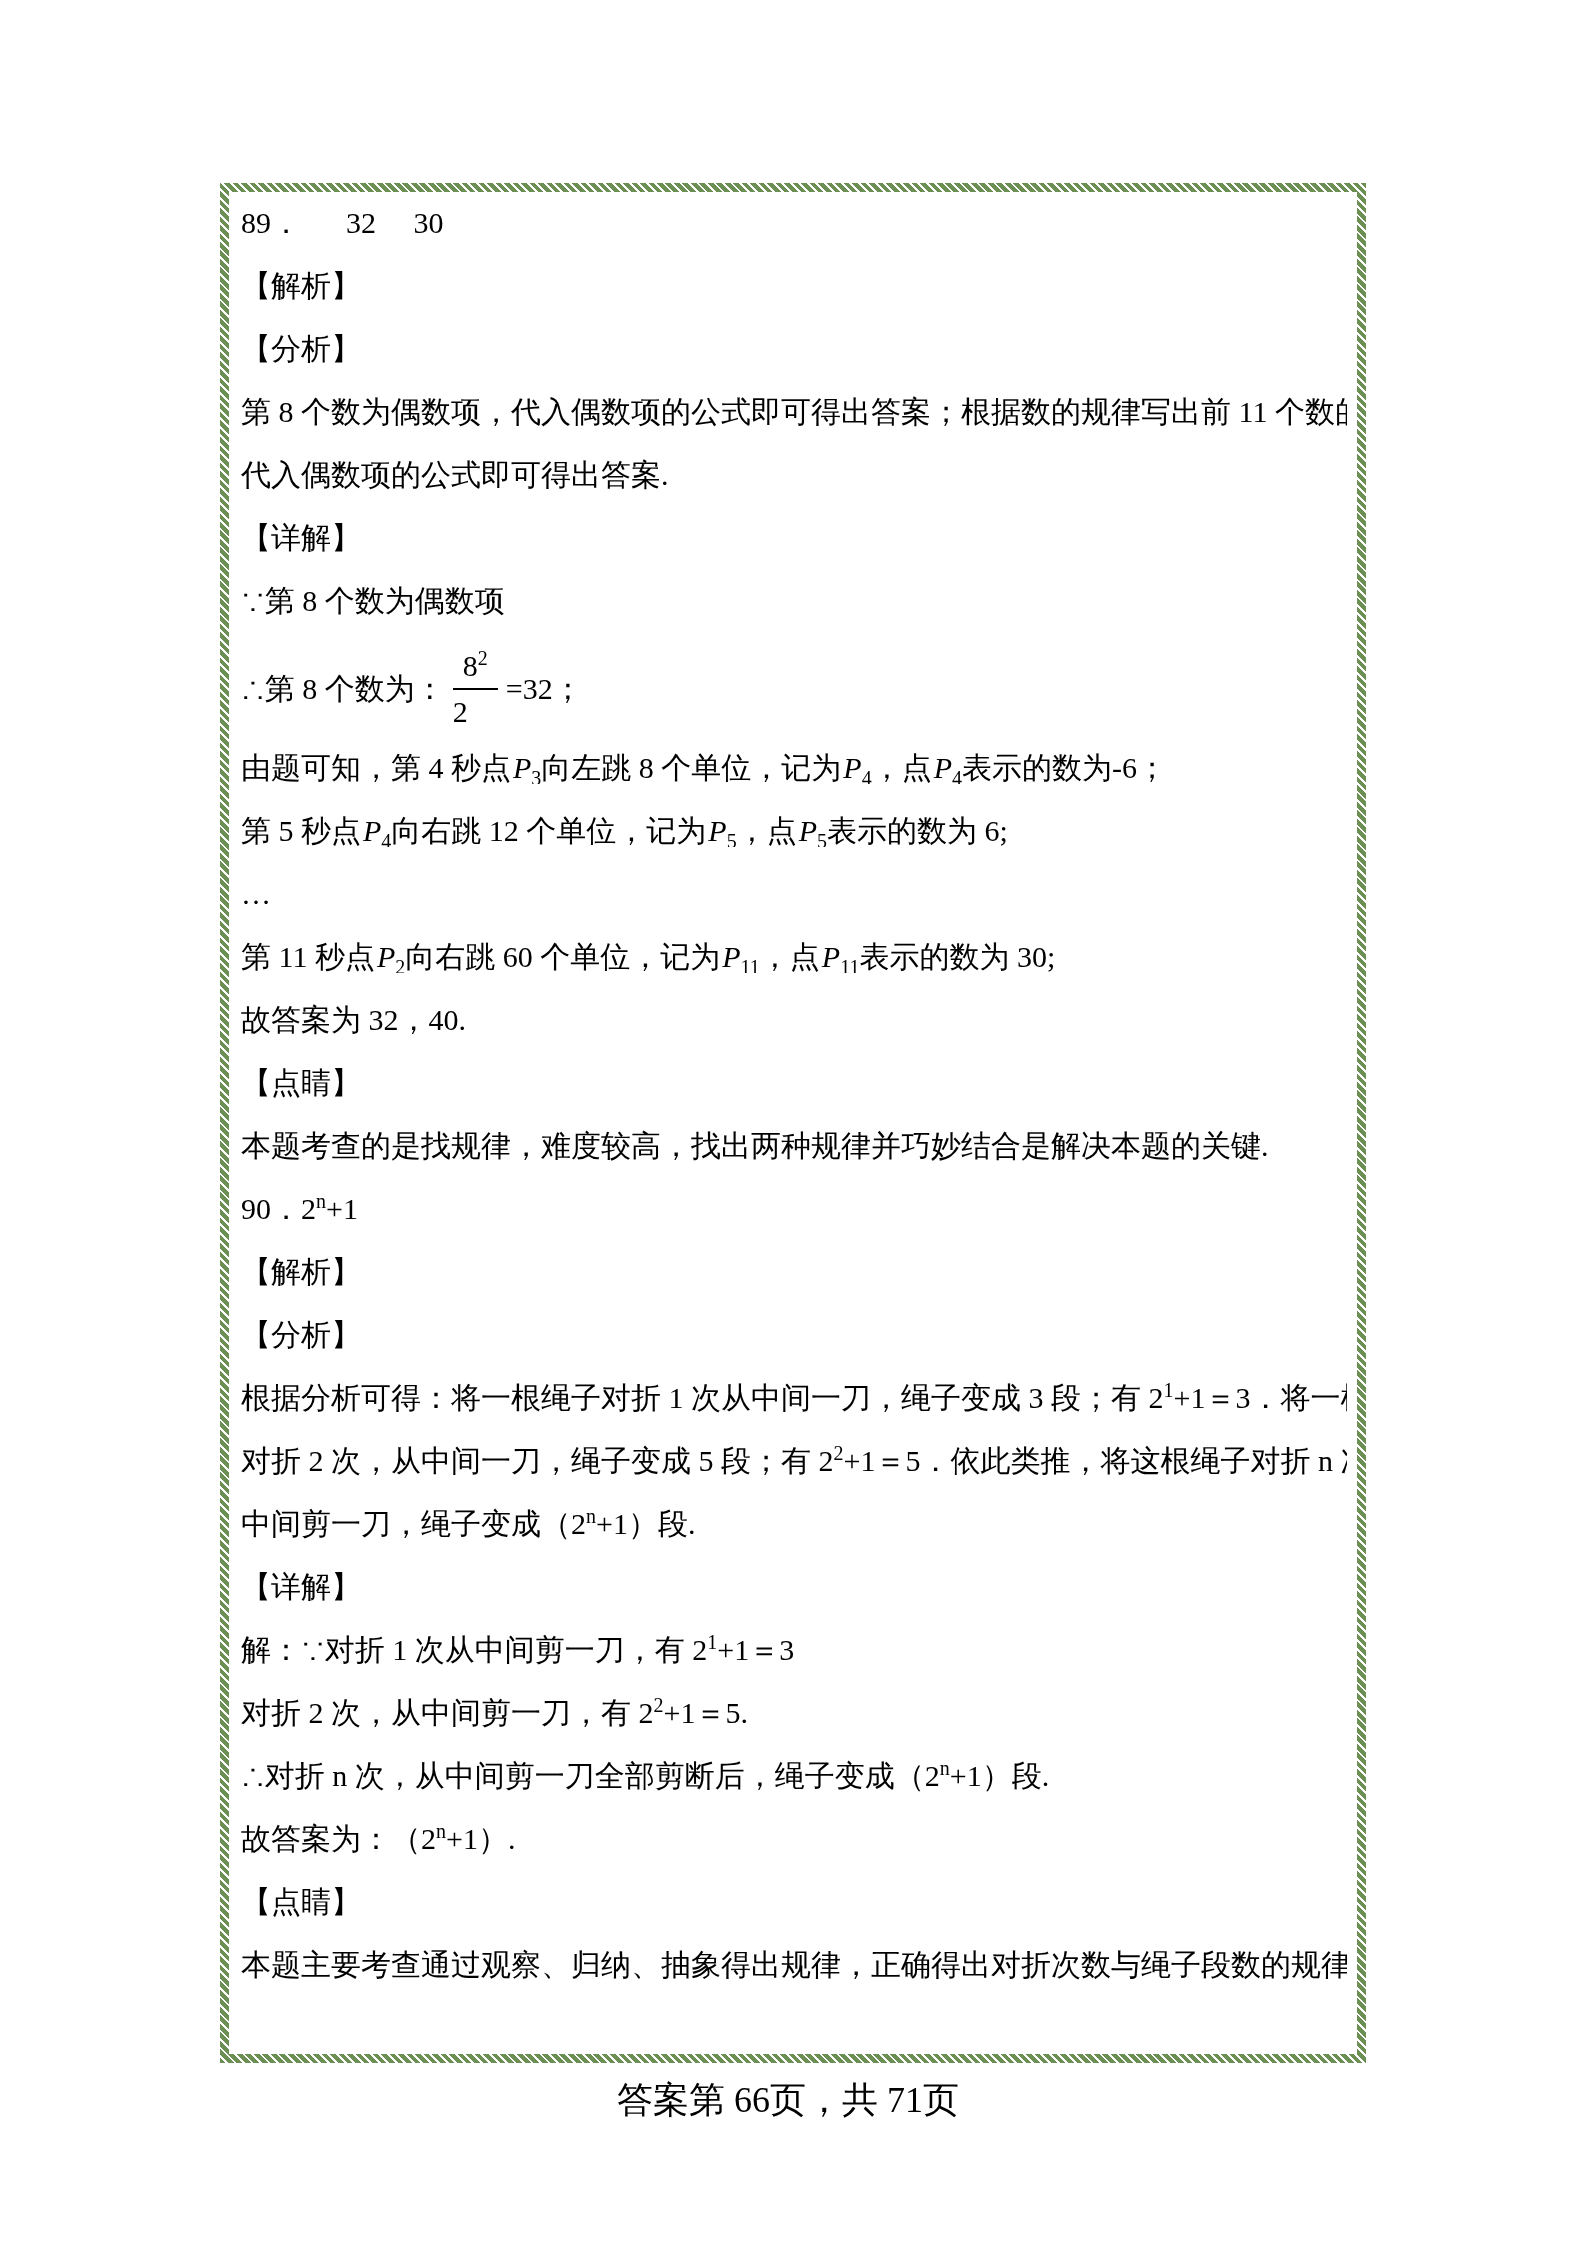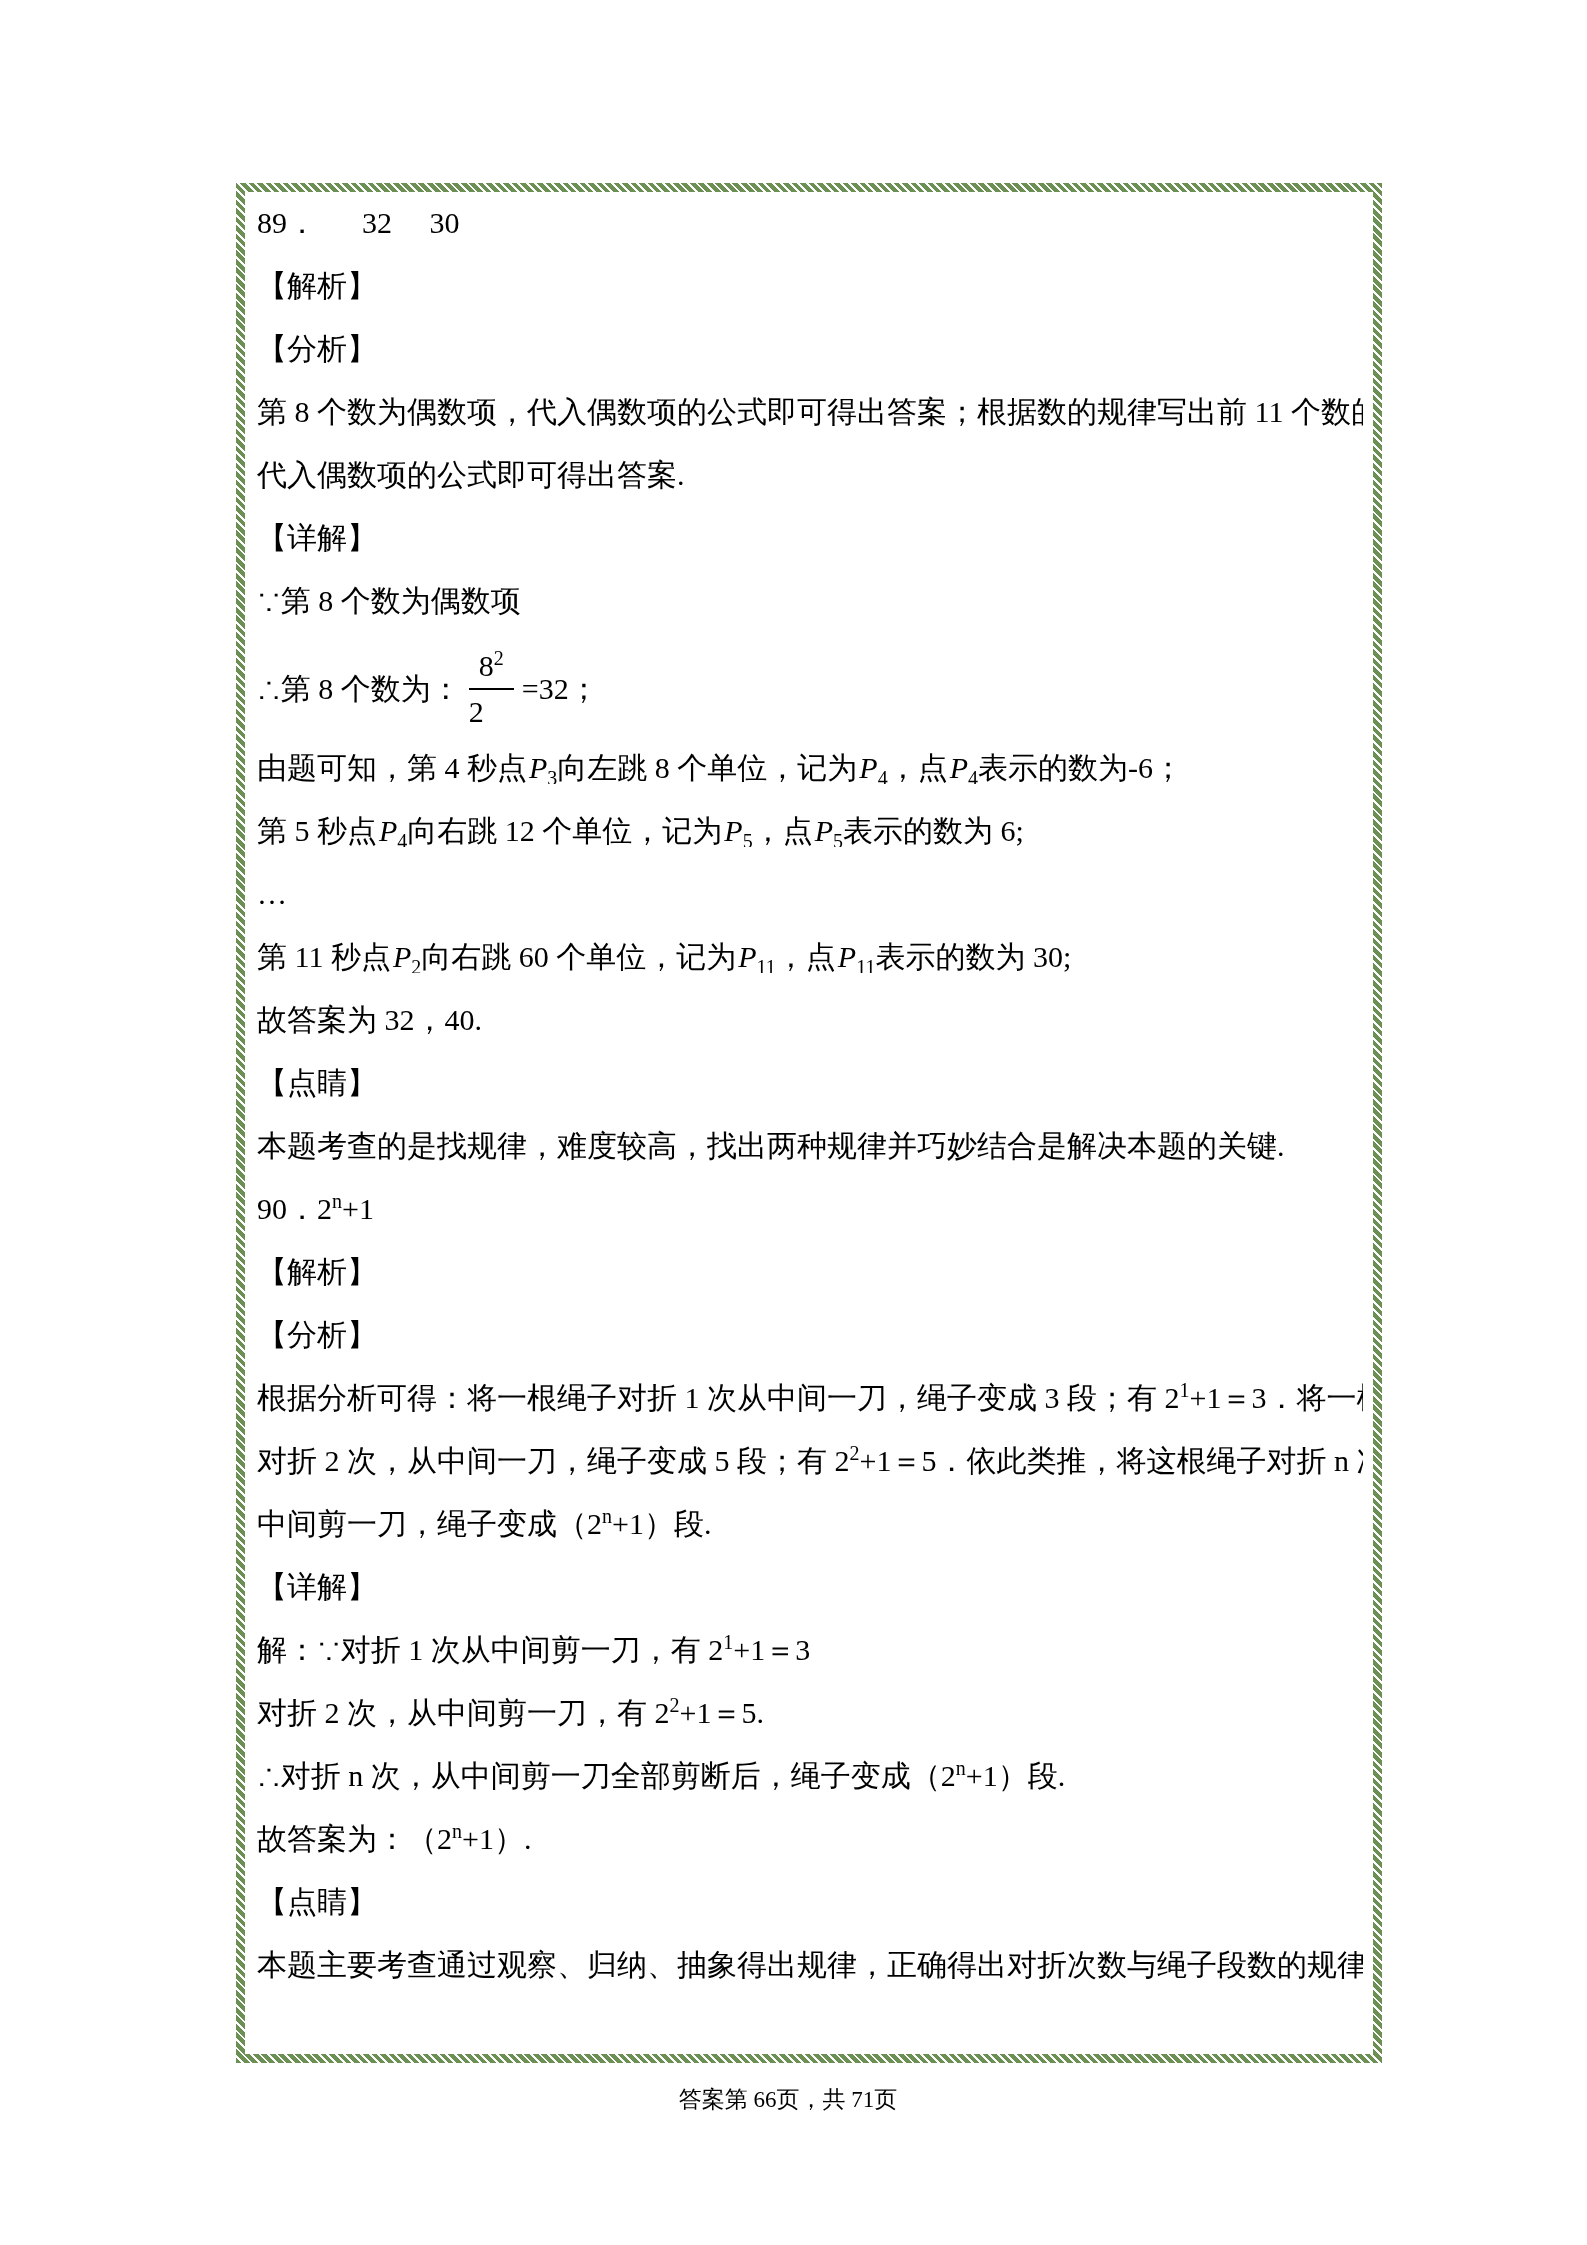--- a/index.html
+++ b/index.html
@@ -12,21 +12,21 @@
     width: 1587px;
     height: 2245px;
     background: #ffffff;
     overflow: hidden;
     font-family: "Liberation Serif", "DejaVu Serif", serif;
     color: #000000;
   }
   
   .answer-box {
     position: absolute;
-    left: 236px;
+    left: 220px;
     top: 183px;
     width: 1146px;
     height: 1880px;
     background: repeating-linear-gradient(45deg,
       #6c8f54 0px, #6c8f54 4px,
       #ffffff 4px, #ffffff 6px);
   }
   .answer-box-inner {
     position: absolute;
     left: 9px; top: 9px; right: 9px; bottom: 9px;
@@ -79,21 +79,21 @@
     display: block;
     padding-top: 3px;
     line-height: 38px;
   }
   .page-footer {
     position: absolute;
     left: 0;
     top: 2082px;
     width: 1576px;
     text-align: center;
-    font-size: 23px;
+    font-size: 36px;
     line-height: 36px;
   }
 </style>
 </head>
 <body>
 
 <div class="page">
   <div class="answer-box">
     <div class="answer-box-inner">
       <div class="content">

